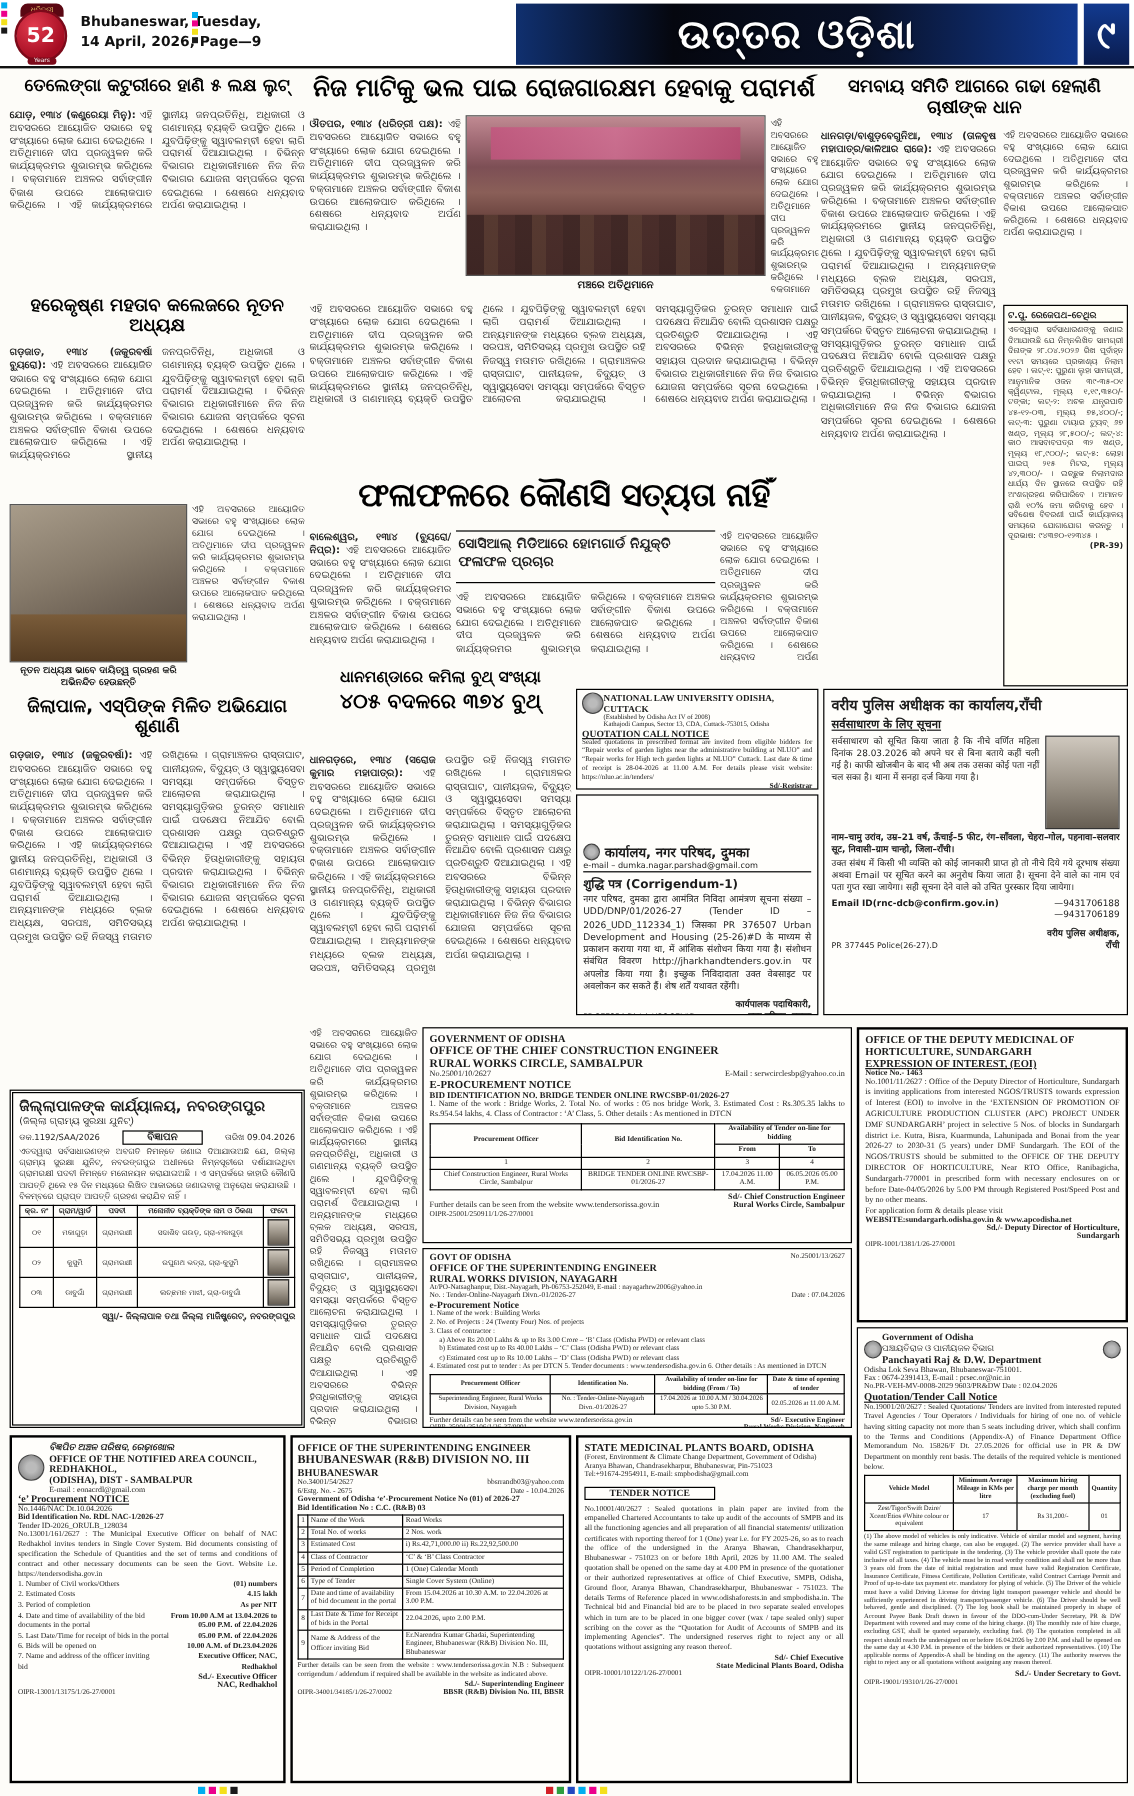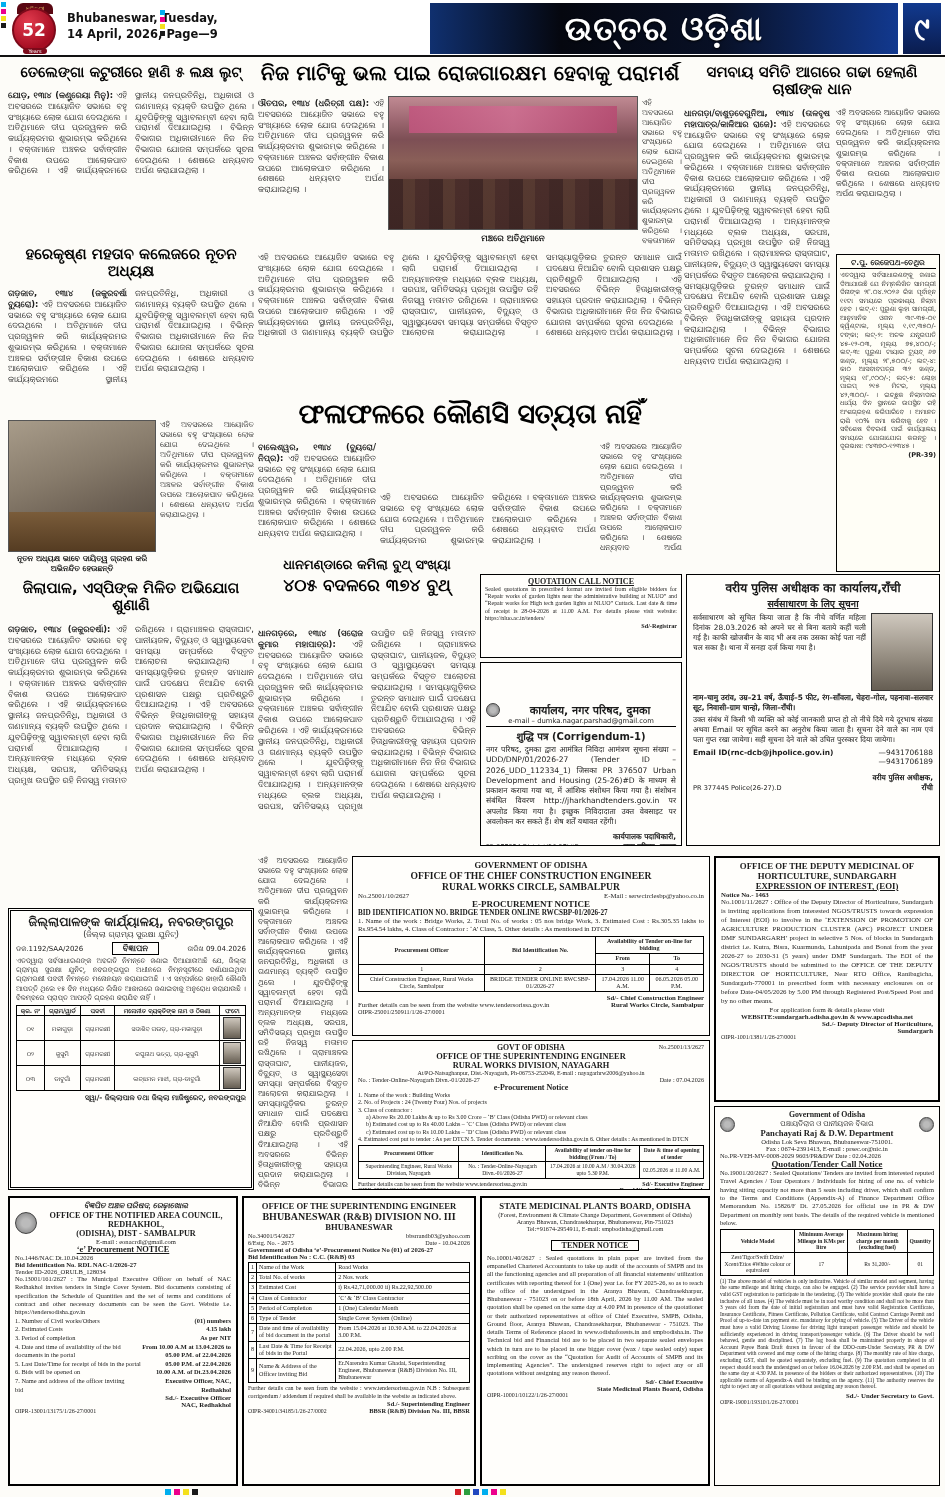--- a/index.html
+++ b/index.html
@@ -3,21 +3,21 @@
 <meta charset="utf-8">
 <style>
   * { margin:0; padding:0; box-sizing:border-box; }
   html,body { width:945px; background:#e9e7e1; }
   #paper {
     position:relative; width:945px; height:1497px; background:#fdfcf8;
     font-family:"DejaVu Sans","Liberation Sans",sans-serif; color:#1c1c1c;
     overflow:hidden;
   }
   .abs { position:absolute; overflow:hidden; }
-  .c { text-align:center; }
+  .c { }
   .r { text-align:right; }
   .b { font-weight:bold; }
   .j { text-align:justify; }
   .hl { font-weight:700; color:#000; text-align:center; line-height:1.15; }
   .bt { font-size:8.3px; line-height:1.3; text-align:justify; color:#1d1d1d; }
   .c2 { column-count:2; column-gap:8px; }
   .c3 { column-count:3; column-gap:8px; }
   .dl { font-weight:700; }
   .serif { font-family:"Liberation Serif","DejaVu Serif",serif; }
   
@@ -49,21 +49,21 @@
   .caption { font-size:8.6px; font-weight:bold; color:#111; text-align:center; line-height:1.25; }
   
   .n  { position:absolute; border:1.5px solid #000; background:#fffefb; padding:3px 5px; overflow:hidden; }
   .n2 { border:3px double #000; }
   .tb { border-collapse:collapse; width:100%; margin:2px 0; }
   .tb th,.tb td { border:1px solid #000; padding:1px 2px; font-size:6.1px; line-height:1.18; text-align:center; vertical-align:middle; font-weight:normal; }
   .tb th { font-weight:bold; }
   .t5 { font-size:5.4px; line-height:1.22; }
   .t6 { font-size:6px;   line-height:1.22; }
   .row { display:flex; justify-content:space-between; align-items:flex-start; }
-  .pill { display:inline-block; border:1.5px solid #000; padding:0 10px; font-weight:bold; }
+  .pill { display:inline-block; border:1.5px solid #000; padding:0 20px; font-weight:bold; }
   .emb { width:15px; height:15px; border-radius:50%; border:1.5px solid #444; background:radial-gradient(circle,#bbb 30%,#777); flex:0 0 auto; }
   .sub-head-box { border-top:1.5px solid #000; border-bottom:1.5px solid #000; padding:3px 2px; }
   .dotrow { position:absolute; display:flex; gap:3px; }
   .dot { width:6px; height:6px; }
   .clsf { border:1.5px solid #000; background:#fffef6; padding:3px; }
 </style>
 </head>
 <body>
 
 <div id="paper">
@@ -137,39 +137,48 @@
     <div class="desk"></div>
   </div>
   <div class="abs bt" style="left:160px;top:420px;width:94px;height:156px;font-size:7.7px;">ଏହି ଅବସରରେ ଆୟୋଜିତ ସଭାରେ ବହୁ ସଂଖ୍ୟାରେ ଲୋକ ଯୋଗ ଦେଇଥିଲେ । ଅତିଥିମାନେ ଦୀପ ପ୍ରଜ୍ୱଳନ କରି କାର୍ଯ୍ୟକ୍ରମର ଶୁଭାରମ୍ଭ କରିଥିଲେ । ବକ୍ତାମାନେ ଅଞ୍ଚଳର ସର୍ବାଙ୍ଗୀନ ବିକାଶ ଉପରେ ଆଲୋକପାତ କରିଥିଲେ । ଶେଷରେ ଧନ୍ୟବାଦ ଅର୍ପଣ କରାଯାଇଥିଲା ।</div>
   <div class="abs caption" style="left:8px;top:554px;width:148px;height:22px;font-size:7.8px;">ନୂତନ ଅଧ୍ୟକ୍ଷ ଭାବେ ଦାୟିତ୍ୱ ଗ୍ରହଣ କରି ଅଭିନନ୍ଦିତ ହେଉଛନ୍ତି</div>
 
   <div class="abs hl" style="left:258px;top:398px;width:424px;height:40px;font-size:27px;letter-spacing:-0.5px;">ଫଳାଫଳରେ କୌଣସି ସତ୍ୟତା ନାହିଁ</div>
   <div class="abs bt" style="left:258px;top:442px;width:118px;height:112px;">
     <b class="dl">ବାଲେଶ୍ୱର, ୧୩ା୪ (ବ୍ୟୁରୋ/ନିପ୍ର):</b>
     <span>ଏହି ଅବସରରେ ଆୟୋଜିତ ସଭାରେ ବହୁ ସଂଖ୍ୟାରେ ଲୋକ ଯୋଗ ଦେଇଥିଲେ । ଅତିଥିମାନେ ଦୀପ ପ୍ରଜ୍ୱଳନ କରି କାର୍ଯ୍ୟକ୍ରମର ଶୁଭାରମ୍ଭ କରିଥିଲେ । ବକ୍ତାମାନେ ଅଞ୍ଚଳର ସର୍ବାଙ୍ଗୀନ ବିକାଶ ଉପରେ ଆଲୋକପାତ କରିଥିଲେ । ଶେଷରେ ଧନ୍ୟବାଦ ଅର୍ପଣ କରାଯାଇଥିଲା ।</span>
   </div>
+  <div class="abs sub-head-box c b" style="left:380px;top:442px;width:216px;height:44px;font-size:11.5px;line-height:1.3;">ସୋସିଆଲ୍ ମିଡିଆରେ ହୋମଗାର୍ଡ ନିଯୁକ୍ତି ଫଳାଫଳ ପ୍ରଚାର</div>
   <div class="abs bt c2" style="left:380px;top:492px;width:216px;height:62px;">ଏହି ଅବସରରେ ଆୟୋଜିତ ସଭାରେ ବହୁ ସଂଖ୍ୟାରେ ଲୋକ ଯୋଗ ଦେଇଥିଲେ । ଅତିଥିମାନେ ଦୀପ ପ୍ରଜ୍ୱଳନ କରି କାର୍ଯ୍ୟକ୍ରମର ଶୁଭାରମ୍ଭ କରିଥିଲେ । ବକ୍ତାମାନେ ଅଞ୍ଚଳର ସର୍ବାଙ୍ଗୀନ ବିକାଶ ଉପରେ ଆଲୋକପାତ କରିଥିଲେ । ଶେଷରେ ଧନ୍ୟବାଦ ଅର୍ପଣ କରାଯାଇଥିଲା ।</div>
   <div class="abs bt" style="left:600px;top:442px;width:82px;height:112px;font-size:7.8px;">ଏହି ଅବସରରେ ଆୟୋଜିତ ସଭାରେ ବହୁ ସଂଖ୍ୟାରେ ଲୋକ ଯୋଗ ଦେଇଥିଲେ । ଅତିଥିମାନେ ଦୀପ ପ୍ରଜ୍ୱଳନ କରି କାର୍ଯ୍ୟକ୍ରମର ଶୁଭାରମ୍ଭ କରିଥିଲେ । ବକ୍ତାମାନେ ଅଞ୍ଚଳର ସର୍ବାଙ୍ଗୀନ ବିକାଶ ଉପରେ ଆଲୋକପାତ କରିଥିଲେ । ଶେଷରେ ଧନ୍ୟବାଦ ଅର୍ପଣ କରାଯାଇଥିଲା ।</div>
 
   <div class="abs hl" style="left:8px;top:580px;width:246px;height:40px;font-size:15px;">ଜିଲାପାଳ, ଏସ୍‌ପିଙ୍କ ମିଳିତ ଅଭିଯୋଗ ଶୁଣାଣି</div>
   <div class="abs bt c2" style="left:8px;top:624px;width:246px;height:278px;">
     <b class="dl">ଗଡ଼ଜାତ, ୧୩ା୪ (ଜକୁରବର୍ଷା):</b>
     <span>ଏହି ଅବସରରେ ଆୟୋଜିତ ସଭାରେ ବହୁ ସଂଖ୍ୟାରେ ଲୋକ ଯୋଗ ଦେଇଥିଲେ । ଅତିଥିମାନେ ଦୀପ ପ୍ରଜ୍ୱଳନ କରି କାର୍ଯ୍ୟକ୍ରମର ଶୁଭାରମ୍ଭ କରିଥିଲେ । ବକ୍ତାମାନେ ଅଞ୍ଚଳର ସର୍ବାଙ୍ଗୀନ ବିକାଶ ଉପରେ ଆଲୋକପାତ କରିଥିଲେ । ଏହି କାର୍ଯ୍ୟକ୍ରମରେ ସ୍ଥାନୀୟ ଜନପ୍ରତିନିଧି, ଅଧିକାରୀ ଓ ଗଣମାନ୍ୟ ବ୍ୟକ୍ତି ଉପସ୍ଥିତ ଥିଲେ । ଯୁବପିଢ଼ିଙ୍କୁ ସ୍ୱାବଲମ୍ବୀ ହେବା ଲାଗି ପରାମର୍ଶ ଦିଆଯାଇଥିଲା । ଅନ୍ୟମାନଙ୍କ ମଧ୍ୟରେ ବ୍ଲକ ଅଧ୍ୟକ୍ଷ, ସରପଞ୍ଚ, ସମିତିସଭ୍ୟ ପ୍ରମୁଖ ଉପସ୍ଥିତ ରହି ନିଜସ୍ୱ ମତାମତ ରଖିଥିଲେ । ଗ୍ରାମାଞ୍ଚଳର ରାସ୍ତାଘାଟ, ପାନୀୟଜଳ, ବିଦ୍ୟୁତ୍ ଓ ସ୍ୱାସ୍ଥ୍ୟସେବା ସମସ୍ୟା ସମ୍ପର୍କରେ ବିସ୍ତୃତ ଆଲୋଚନା କରାଯାଇଥିଲା । ସମସ୍ୟାଗୁଡ଼ିକର ତୁରନ୍ତ ସମାଧାନ ପାଇଁ ପଦକ୍ଷେପ ନିଆଯିବ ବୋଲି ପ୍ରଶାସନ ପକ୍ଷରୁ ପ୍ରତିଶ୍ରୁତି ଦିଆଯାଇଥିଲା । ଏହି ଅବସରରେ ବିଭିନ୍ନ ହିତାଧିକାରୀଙ୍କୁ ସହାୟତା ପ୍ରଦାନ କରାଯାଇଥିଲା । ବିଭିନ୍ନ ବିଭାଗର ଅଧିକାରୀମାନେ ନିଜ ନିଜ ବିଭାଗର ଯୋଜନା ସମ୍ପର୍କରେ ସୂଚନା ଦେଇଥିଲେ । ଶେଷରେ ଧନ୍ୟବାଦ ଅର୍ପଣ କରାଯାଇଥିଲା ।</span>
   </div>
 
   <div class="abs hl" style="left:258px;top:558px;width:218px;height:18px;font-size:13px;">ଧାନମଣ୍ଡାରେ କମିଲା ବୁଥ୍ ସଂଖ୍ୟା</div>
   <div class="abs hl" style="left:258px;top:576px;width:218px;height:22px;font-size:17px;">୪୦୫ ବଦଳରେ ୩୭୪ ବୁଥ୍</div>
   <div class="abs bt c2" style="left:258px;top:628px;width:218px;height:246px;">
     <b class="dl">ଧାନଗଡ଼ରେ, ୧୩ା୪ (ସରୋଜ କୁମାର ମହାପାତ୍ର):</b>
     <span>ଏହି ଅବସରରେ ଆୟୋଜିତ ସଭାରେ ବହୁ ସଂଖ୍ୟାରେ ଲୋକ ଯୋଗ ଦେଇଥିଲେ । ଅତିଥିମାନେ ଦୀପ ପ୍ରଜ୍ୱଳନ କରି କାର୍ଯ୍ୟକ୍ରମର ଶୁଭାରମ୍ଭ କରିଥିଲେ । ବକ୍ତାମାନେ ଅଞ୍ଚଳର ସର୍ବାଙ୍ଗୀନ ବିକାଶ ଉପରେ ଆଲୋକପାତ କରିଥିଲେ । ଏହି କାର୍ଯ୍ୟକ୍ରମରେ ସ୍ଥାନୀୟ ଜନପ୍ରତିନିଧି, ଅଧିକାରୀ ଓ ଗଣମାନ୍ୟ ବ୍ୟକ୍ତି ଉପସ୍ଥିତ ଥିଲେ । ଯୁବପିଢ଼ିଙ୍କୁ ସ୍ୱାବଲମ୍ବୀ ହେବା ଲାଗି ପରାମର୍ଶ ଦିଆଯାଇଥିଲା । ଅନ୍ୟମାନଙ୍କ ମଧ୍ୟରେ ବ୍ଲକ ଅଧ୍ୟକ୍ଷ, ସରପଞ୍ଚ, ସମିତିସଭ୍ୟ ପ୍ରମୁଖ ଉପସ୍ଥିତ ରହି ନିଜସ୍ୱ ମତାମତ ରଖିଥିଲେ । ଗ୍ରାମାଞ୍ଚଳର ରାସ୍ତାଘାଟ, ପାନୀୟଜଳ, ବିଦ୍ୟୁତ୍ ଓ ସ୍ୱାସ୍ଥ୍ୟସେବା ସମସ୍ୟା ସମ୍ପର୍କରେ ବିସ୍ତୃତ ଆଲୋଚନା କରାଯାଇଥିଲା । ସମସ୍ୟାଗୁଡ଼ିକର ତୁରନ୍ତ ସମାଧାନ ପାଇଁ ପଦକ୍ଷେପ ନିଆଯିବ ବୋଲି ପ୍ରଶାସନ ପକ୍ଷରୁ ପ୍ରତିଶ୍ରୁତି ଦିଆଯାଇଥିଲା । ଏହି ଅବସରରେ ବିଭିନ୍ନ ହିତାଧିକାରୀଙ୍କୁ ସହାୟତା ପ୍ରଦାନ କରାଯାଇଥିଲା । ବିଭିନ୍ନ ବିଭାଗର ଅଧିକାରୀମାନେ ନିଜ ନିଜ ବିଭାଗର ଯୋଜନା ସମ୍ପର୍କରେ ସୂଚନା ଦେଇଥିଲେ । ଶେଷରେ ଧନ୍ୟବାଦ ଅର୍ପଣ କରାଯାଇଥିଲା ।</span>
   </div>
 
   <div class="abs bt" style="left:258px;top:856px;width:90px;height:334px;font-size:7.8px;">ଏହି ଅବସରରେ ଆୟୋଜିତ ସଭାରେ ବହୁ ସଂଖ୍ୟାରେ ଲୋକ ଯୋଗ ଦେଇଥିଲେ । ଅତିଥିମାନେ ଦୀପ ପ୍ରଜ୍ୱଳନ କରି କାର୍ଯ୍ୟକ୍ରମର ଶୁଭାରମ୍ଭ କରିଥିଲେ । ବକ୍ତାମାନେ ଅଞ୍ଚଳର ସର୍ବାଙ୍ଗୀନ ବିକାଶ ଉପରେ ଆଲୋକପାତ କରିଥିଲେ । ଏହି କାର୍ଯ୍ୟକ୍ରମରେ ସ୍ଥାନୀୟ ଜନପ୍ରତିନିଧି, ଅଧିକାରୀ ଓ ଗଣମାନ୍ୟ ବ୍ୟକ୍ତି ଉପସ୍ଥିତ ଥିଲେ । ଯୁବପିଢ଼ିଙ୍କୁ ସ୍ୱାବଲମ୍ବୀ ହେବା ଲାଗି ପରାମର୍ଶ ଦିଆଯାଇଥିଲା । ଅନ୍ୟମାନଙ୍କ ମଧ୍ୟରେ ବ୍ଲକ ଅଧ୍ୟକ୍ଷ, ସରପଞ୍ଚ, ସମିତିସଭ୍ୟ ପ୍ରମୁଖ ଉପସ୍ଥିତ ରହି ନିଜସ୍ୱ ମତାମତ ରଖିଥିଲେ । ଗ୍ରାମାଞ୍ଚଳର ରାସ୍ତାଘାଟ, ପାନୀୟଜଳ, ବିଦ୍ୟୁତ୍ ଓ ସ୍ୱାସ୍ଥ୍ୟସେବା ସମସ୍ୟା ସମ୍ପର୍କରେ ବିସ୍ତୃତ ଆଲୋଚନା କରାଯାଇଥିଲା । ସମସ୍ୟାଗୁଡ଼ିକର ତୁରନ୍ତ ସମାଧାନ ପାଇଁ ପଦକ୍ଷେପ ନିଆଯିବ ବୋଲି ପ୍ରଶାସନ ପକ୍ଷରୁ ପ୍ରତିଶ୍ରୁତି ଦିଆଯାଇଥିଲା । ଏହି ଅବସରରେ ବିଭିନ୍ନ ହିତାଧିକାରୀଙ୍କୁ ସହାୟତା ପ୍ରଦାନ କରାଯାଇଥିଲା । ବିଭିନ୍ନ ବିଭାଗର ଅଧିକାରୀମାନେ ନିଜ ନିଜ ବିଭାଗର ଯୋଜନା ସମ୍ପର୍କରେ ସୂଚନା ଦେଇଥିଲେ । ଶେଷରେ ଧନ୍ୟବାଦ ଅର୍ପଣ କରାଯାଇଥିଲା ।</div>
 
   <div class="n serif" style="left:480px;top:574px;width:202px;height:84px;padding:2px 4px;">
+    <div class="row">
+      <div class="emb" style="width:18px;height:18px;"></div>
+      <div style="flex:1;">
+        <div class="c b" style="font-size:7.6px;">NATIONAL LAW UNIVERSITY ODISHA, CUTTACK</div>
+        <div class="c" style="font-size:5.6px;">(Established by Odisha Act IV of 2008)</div>
+        <div class="c" style="font-size:5.6px;">Kathajodi Campus, Sector 13, CDA, Cuttack-753015, Odisha</div>
+      </div>
+    </div>
     <div class="c b" style="font-size:8px;text-decoration:underline;">QUOTATION CALL NOTICE</div>
     <div class="j" style="font-size:5.9px;line-height:1.22;">Sealed quotations in prescribed format are invited from eligible bidders for “Repair works of garden lights near the administrative building at NLUO” and “Repair works for High tech garden lights at NLUO” Cuttack. Last date &amp; time of receipt is 28-04-2026 at 11.00 A.M. For details please visit website: https://nluo.ac.in/tenders/</div>
     <div class="r b" style="font-size:6.2px;">Sd/-Registrar</div>
   </div>
 
   <div class="n" style="left:480px;top:662px;width:202px;height:184px;">
     <div class="row" style="align-items:center;gap:4px;margin-top:36px;">
       <div class="emb" style="width:14px;height:14px;"></div>
       <div class="c b" style="flex:1;font-size:11px;">कार्यालय, नगर परिषद, दुमका</div>
     </div>
@@ -188,21 +197,21 @@
   <div class="n" style="left:686px;top:574px;width:254px;height:272px;padding:4px 6px;">
     <div class="c b" style="font-size:12px;">वरीय पुलिस अधीक्षक का कार्यालय,राँची</div>
     <div class="c b" style="font-size:9.5px;text-decoration:underline;margin:1px 0 3px;">सर्वसाधारण के लिए सूचना</div>
     <div class="row" style="gap:5px;">
       <div class="j" style="flex:1;font-size:7.4px;line-height:1.35;">सर्वसाधारण को सूचित किया जाता है कि नीचे वर्णित महिला दिनांक 28.03.2026 को अपने घर से बिना बताये कहीं चली गई है। काफी खोजबीन के बाद भी अब तक उसका कोई पता नहीं चल सका है। थाना में सनहा दर्ज किया गया है।</div>
       <div class="portrait" style="width:62px;height:78px;flex:0 0 auto;"></div>
     </div>
     <div class="j b" style="font-size:7.4px;line-height:1.35;margin-top:2px;">नाम–चामु उरांव, उम्र–21 वर्ष, ऊँचाई–5 फीट, रंग–साँवला, चेहरा–गोल, पहनावा–सलवार सूट, निवासी–ग्राम चान्हो, जिला–राँची।</div>
     <div class="j" style="font-size:7.4px;line-height:1.35;margin-top:2px;">उक्त संबंध में किसी भी व्यक्ति को कोई जानकारी प्राप्त हो तो नीचे दिये गये दूरभाष संख्या अथवा Email पर सूचित करने का अनुरोध किया जाता है। सूचना देने वाले का नाम एवं पता गुप्त रखा जायेगा। सही सूचना देने वाले को उचित पुरस्कार दिया जायेगा।</div>
     <div class="row" style="margin-top:3px;">
-      <div class="b" style="font-size:7.4px;">Email ID(rnc-dcb@jhpolice.gov.in)</div>
+      <div class="b" style="font-size:7.4px;">Email ID(rnc-dcb@confirm.gov.in)</div>
       <div class="r" style="font-size:7.4px;">
         <div>—9431706188</div>
         <div>—9431706189</div>
       </div>
     </div>
     <div class="row" style="margin-top:6px;align-items:flex-end;">
       <div style="font-size:6.6px;">PR 377445 Police(26-27).D</div>
       <div class="r b" style="font-size:7.4px;">
         <div>वरीय पुलिस अधीक्षक,</div>
         <div>राँची</div>

